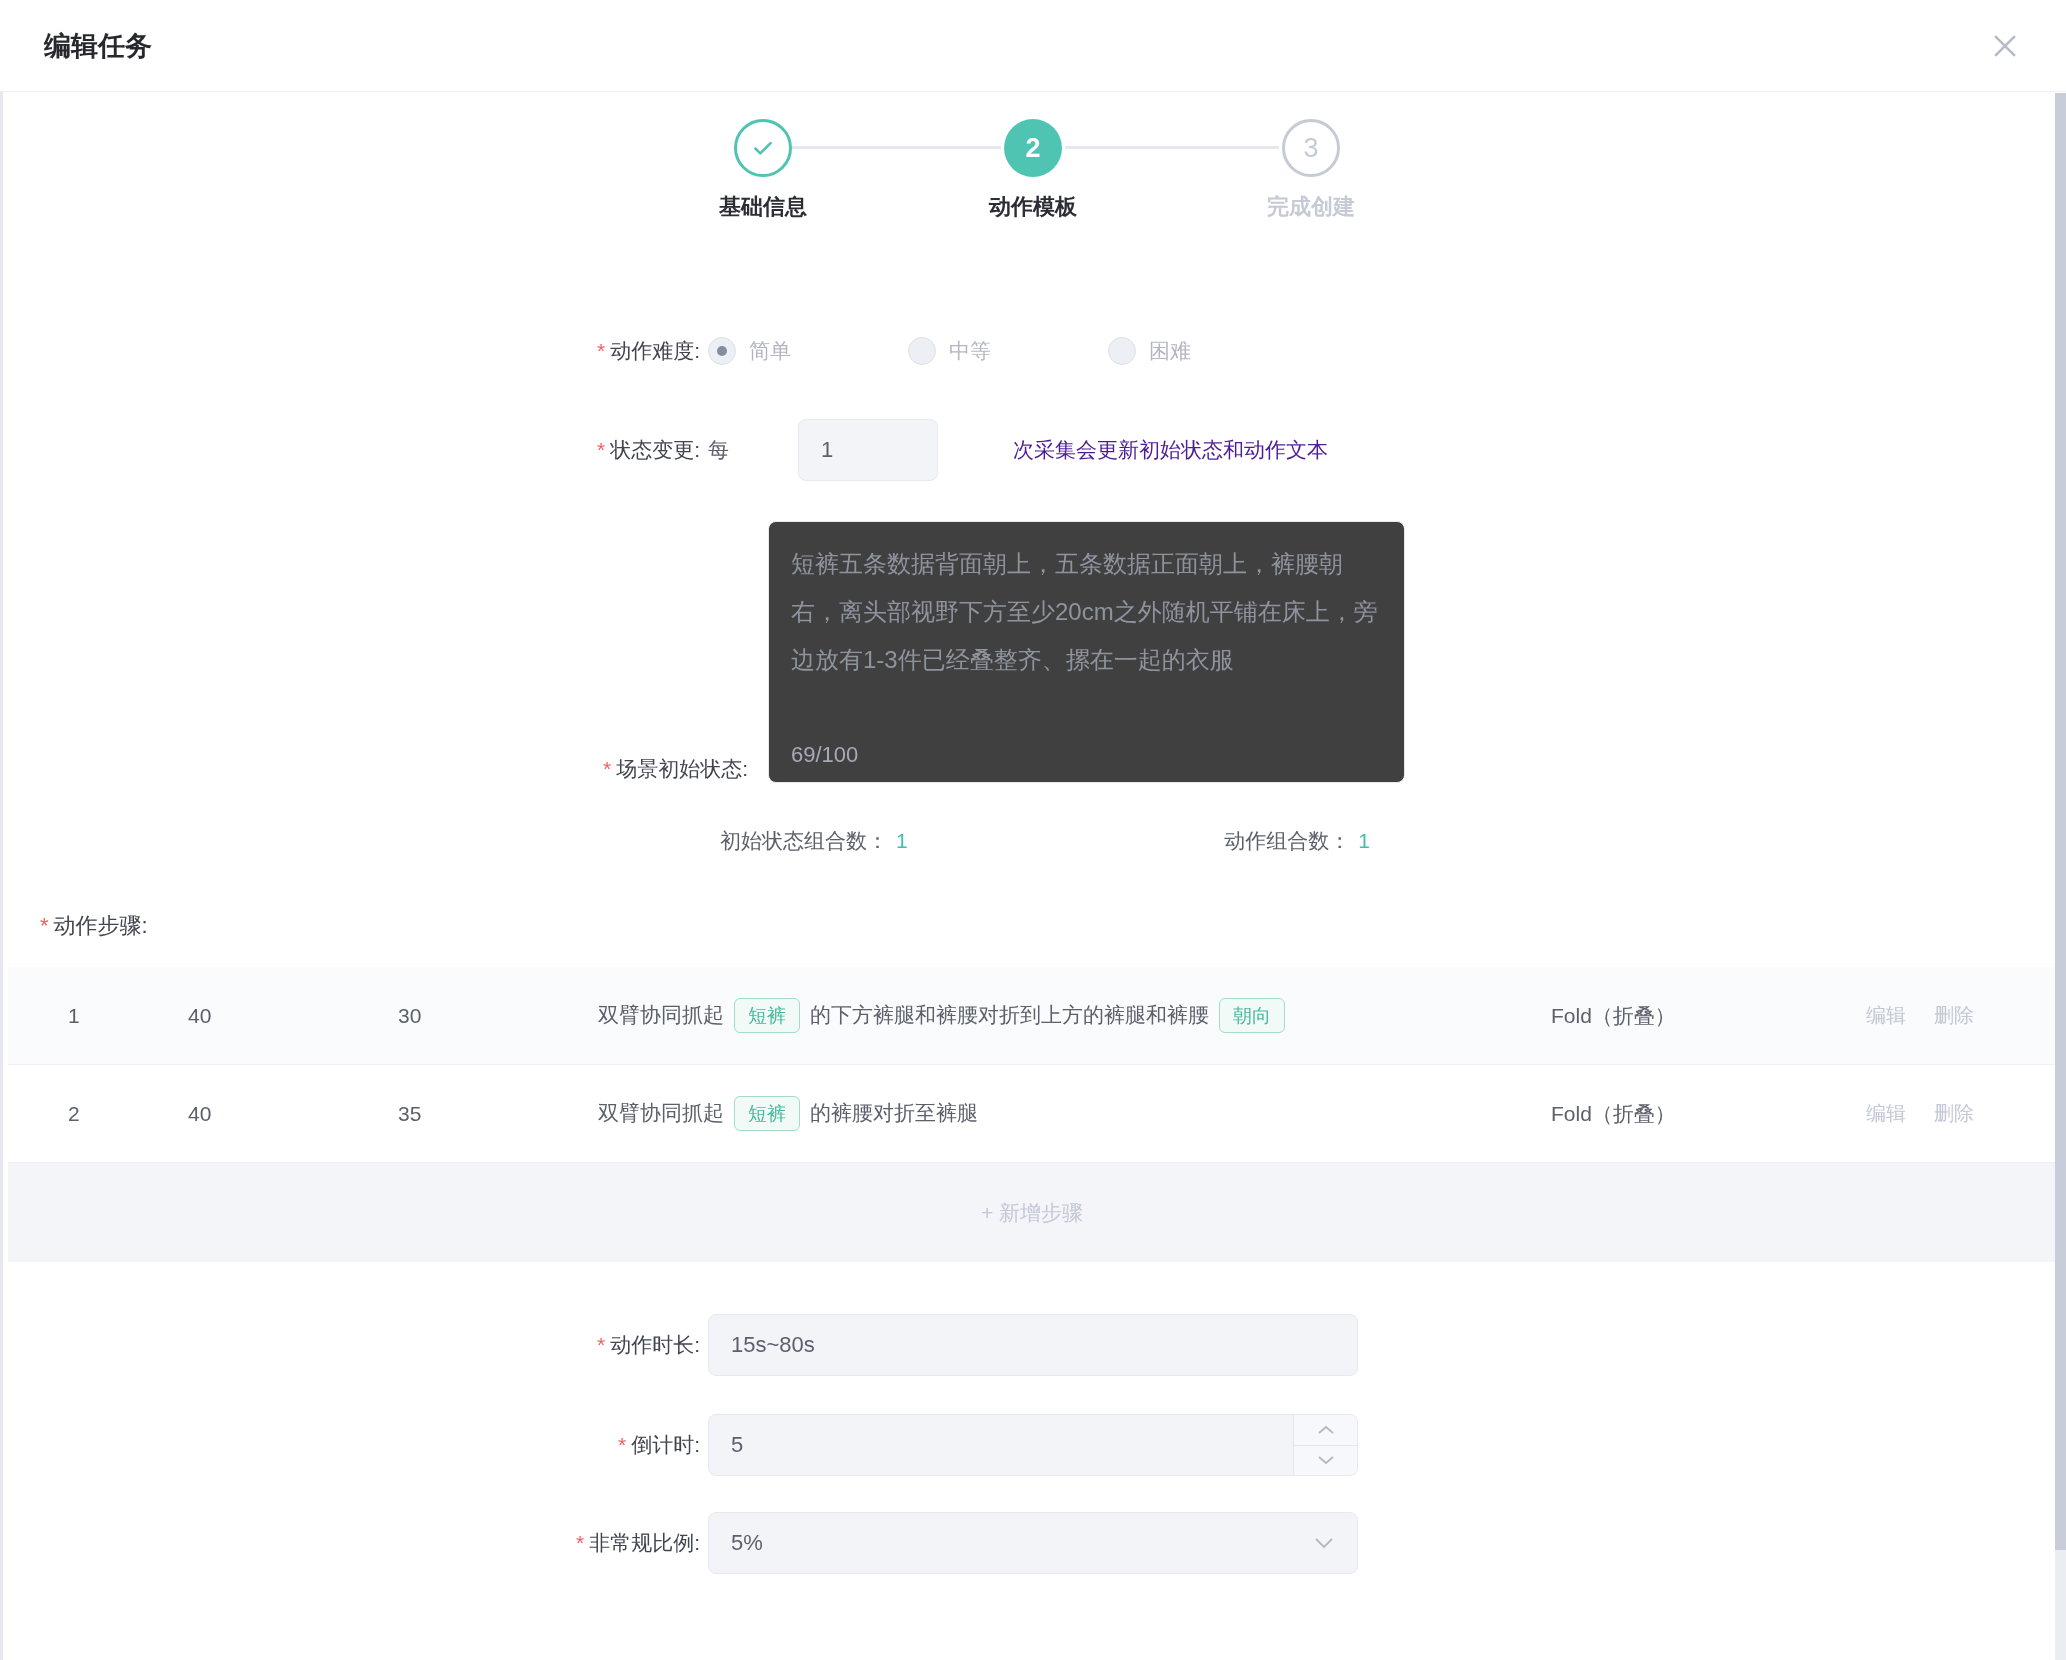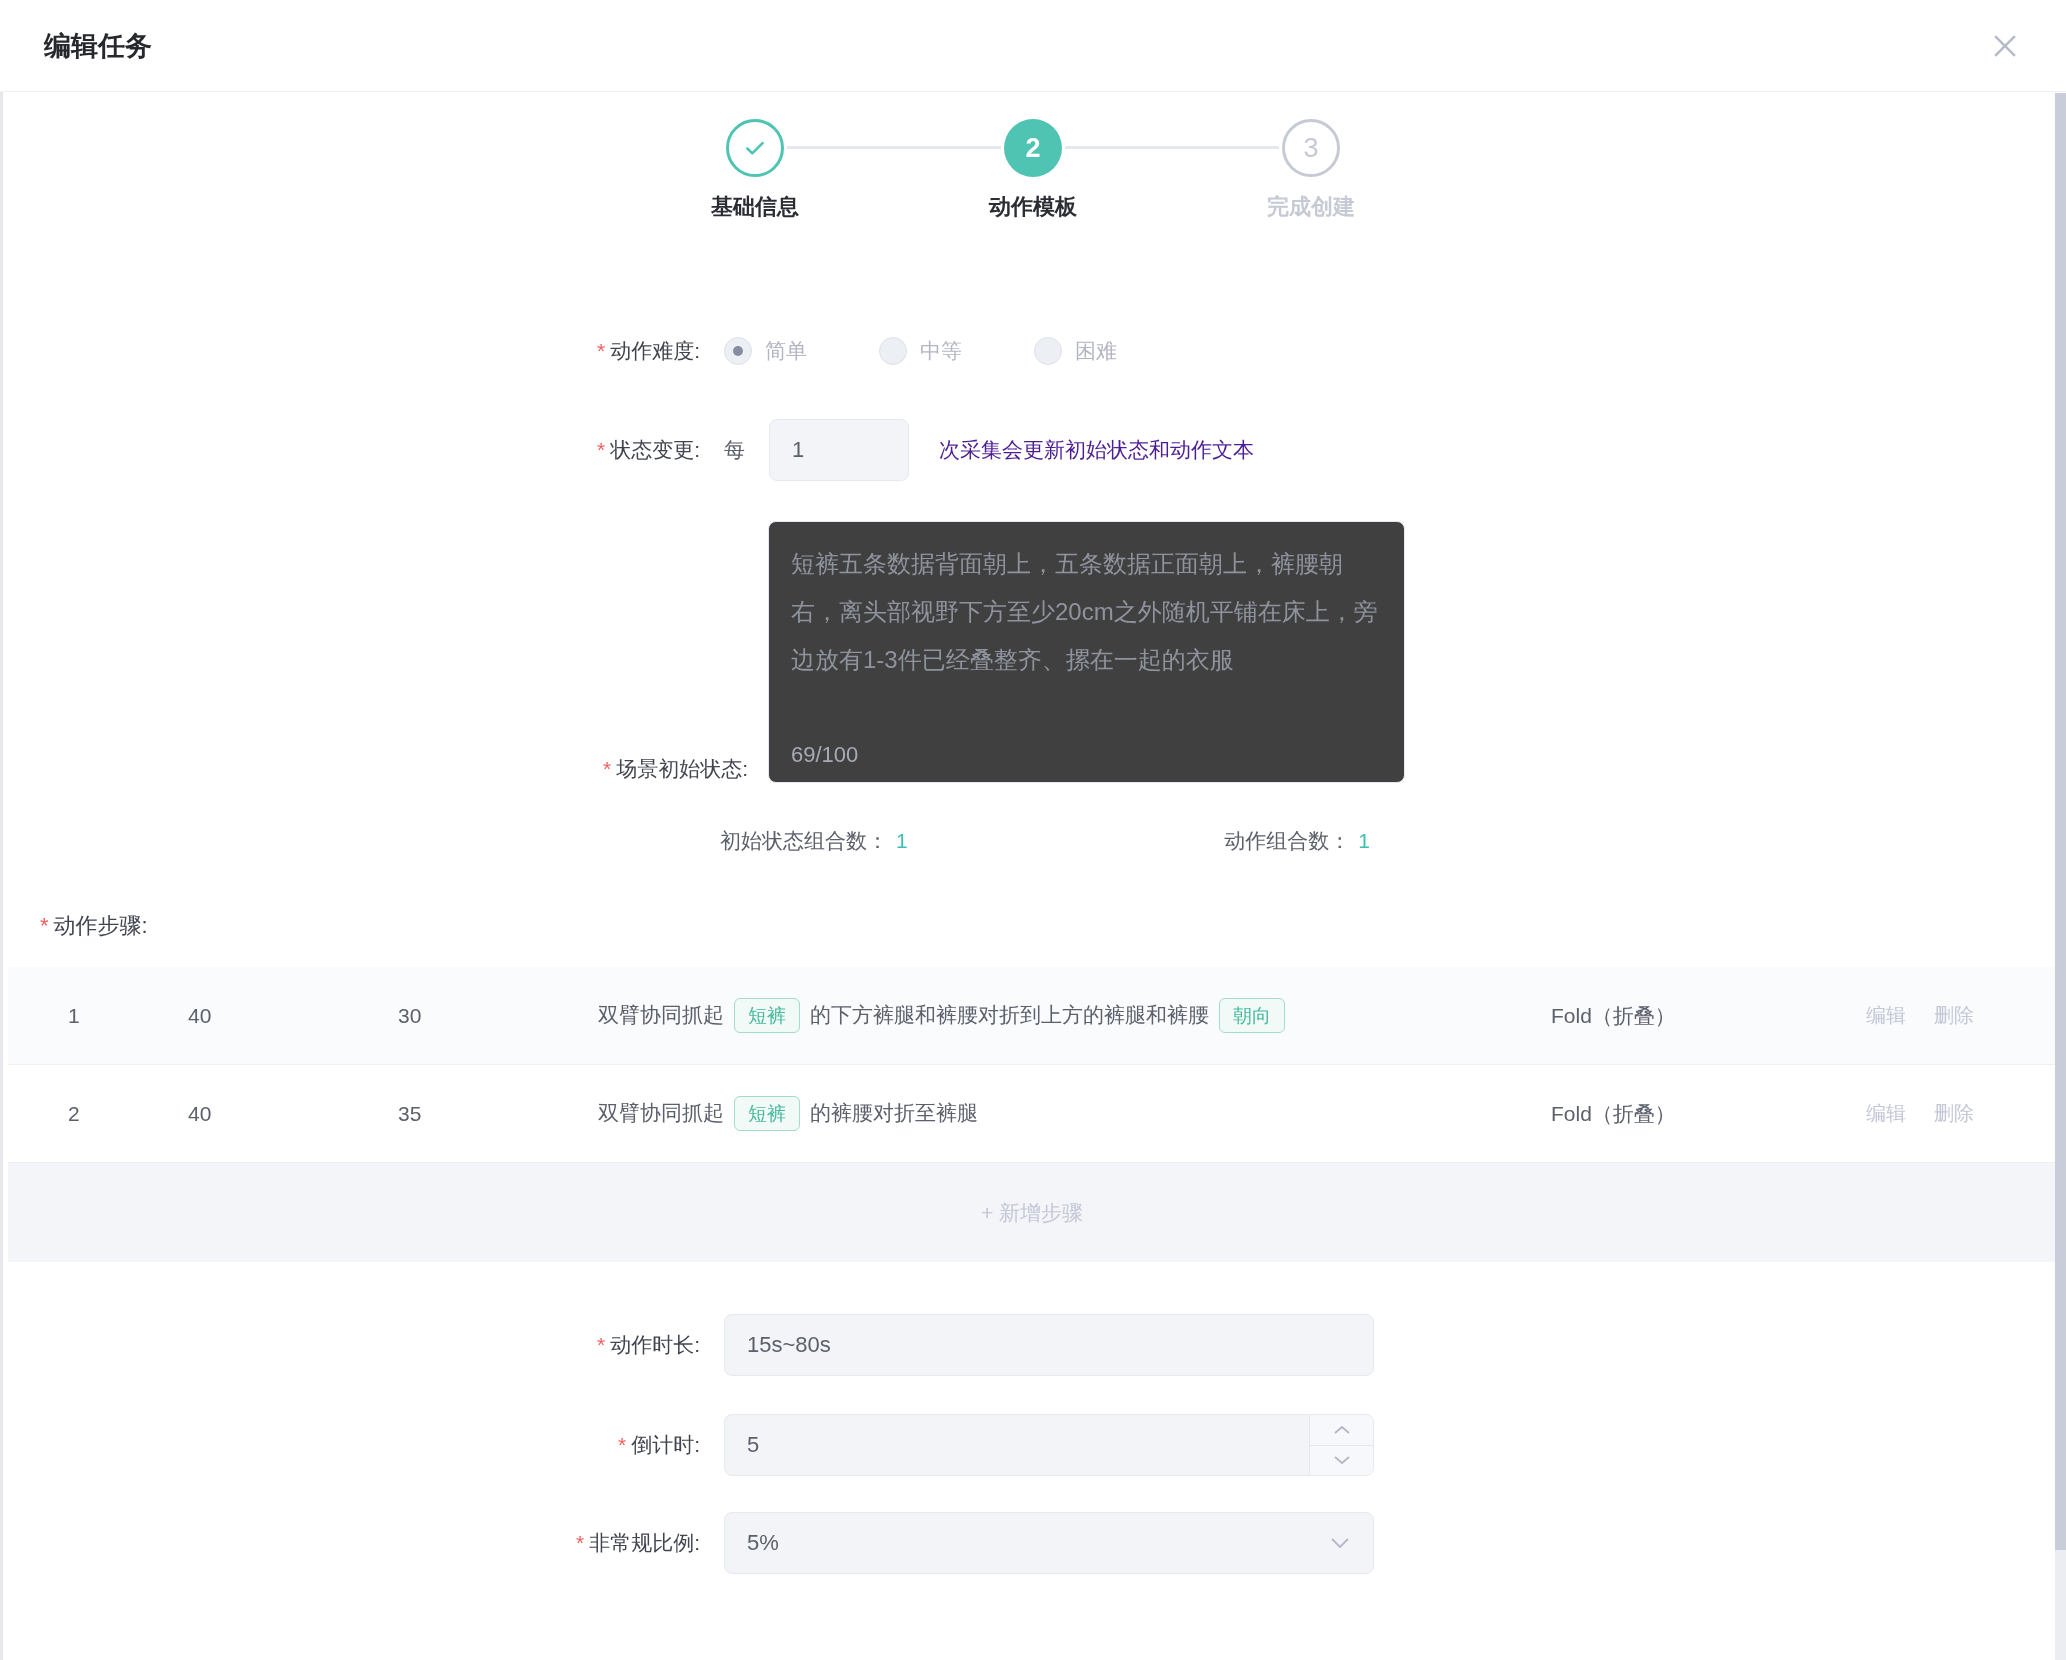--- a/index.html
+++ b/index.html
@@ -17,37 +17,37 @@
   .dlg-title { font-size:27px; font-weight:700; color:#26282e; }
   .close-btn { margin-left:auto; background:none; border:none; cursor:pointer; line-height:0; }
 
   
   .scroll-track { position:absolute; right:0; top:93px; bottom:0; width:11px; background:#ecedf3; }
   .scroll-thumb { position:absolute; right:0; top:93px; height:1457px; width:11px; background:#c9cdd9; }
 
   
   .stepper { position:relative; width:556px; height:132px; margin:27px auto 0; }
   .step { position:absolute; top:0; width:240px; text-align:center; transform:translateX(-50%); }
-  .step.s1 { left:0; } .step.s2 { left:50%; } .step.s3 { left:100%; }
+  .step.s1 { left:8px; } .step.s2 { left:50%; } .step.s3 { left:100%; }
   .circle { width:58px; height:58px; border-radius:50%; margin:0 auto;
     display:flex; align-items:center; justify-content:center; background:#fff; }
   .circle.done { border:3px solid #4fc4b2; }
   .circle.active { background:#4fc4b2; color:#fff; font-size:27px; font-weight:700; }
   .circle.pending { border:3px solid #c6cad4; color:#c6cad4; font-size:27px; }
   .step-label { margin-top:15px; font-size:22px; font-weight:700; color:#2a2d34; white-space:nowrap; }
   .step-label.pending { color:#c6cad4; }
   .connector { position:absolute; top:27px; height:3px; background:#e5e8ee; }
   .connector.c1 { left:32px; width:calc(50% - 64px); }
   .connector.c2 { left:calc(50% + 32px); width:calc(50% - 64px); }
 
   
   .form-row { display:flex; align-items:center; }
   .f-label { width:700px; flex-shrink:0; text-align:right; font-size:21px; color:#41454f; }
   .star { color:#f25f5f; margin-right:5px; }
-  .ctl { margin-left:24px; display:flex; align-items:center; }
+  .ctl { margin-left:8px; display:flex; align-items:center;gap:45px; }
 
   .row-difficulty { margin-top:86px; }
   .radio-option { display:flex; align-items:center; margin-right:72px; }
   .radio-circle { width:28px; height:28px; border-radius:50%; background:#eceff4;
     border:1px solid #dee1e9; position:relative; }
   .radio-circle.checked::after { content:''; position:absolute; width:10px; height:10px;
     border-radius:50%; background:#868da0; left:50%; top:50%; transform:translate(-50%,-50%); }
   .radio-label { margin-left:13px; font-size:21px; color:#b2b6c2; }
 
   .row-state-change { margin-top:54px; }

